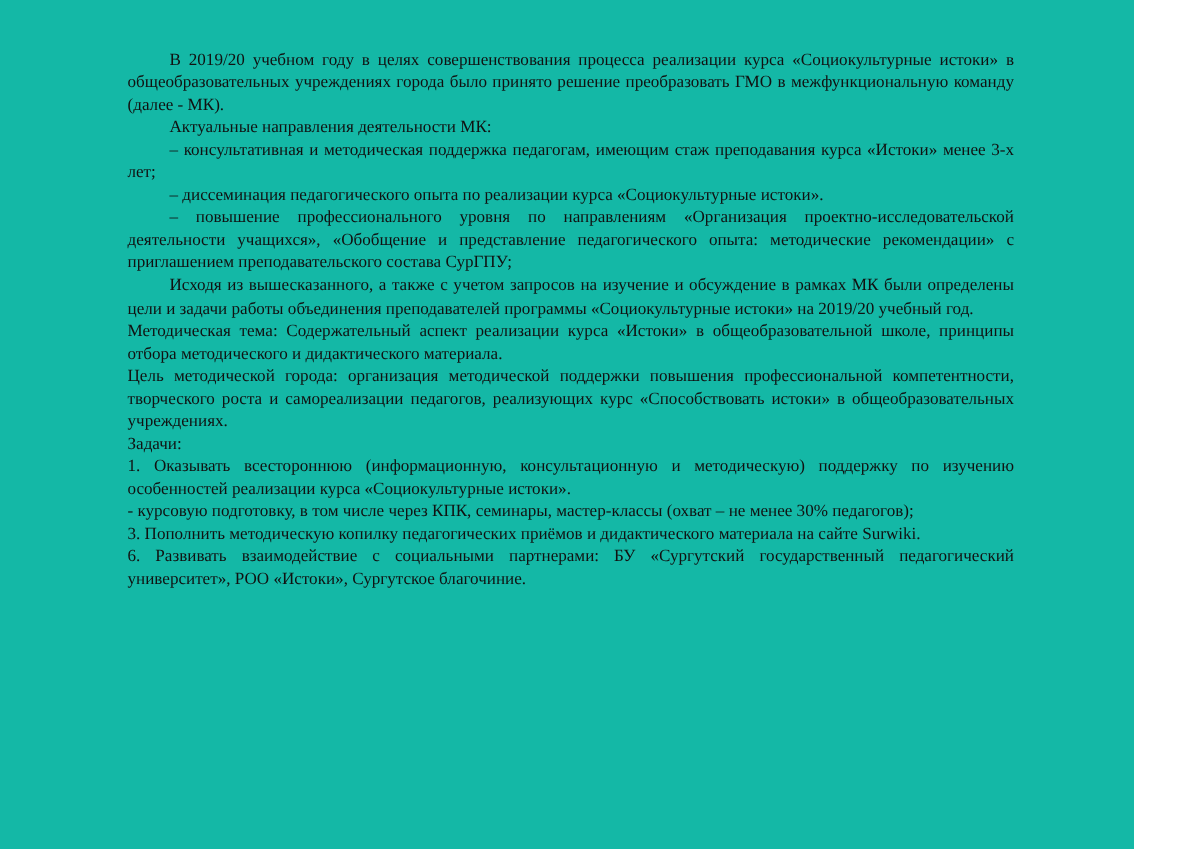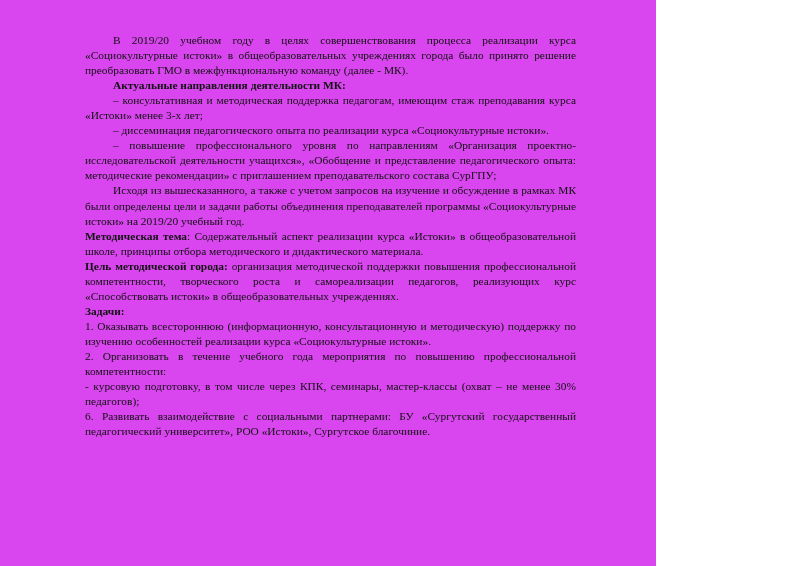--- a/index.html
+++ b/index.html
@@ -9,25 +9,25 @@
   }
   body {
     width: 800px;
     height: 566px;
     overflow: hidden;
     font-family: "Liberation Serif", "DejaVu Serif", serif;
     color: #111111;
     -webkit-font-smoothing: antialiased;
   }
   .page {
-    width: 656px;
+    width: 756px;
     height: 566px;
     box-sizing: border-box;
     padding: 33px 80px 0 85px;
-    background: #d946ef;
+    background: #14b8a6;
     position: relative;
   }
   .doc-body {
     font-size: 11.4px;
     line-height: 15.05px;
     text-align: justify;
     text-justify: inter-word;
   }
   p {
     margin: 0;
@@ -45,21 +45,21 @@
   .dash-item {
     text-indent: 28px;
   }
   .num-item {
     text-indent: 0;
   }
   .sub-item {
     text-indent: 0;
   }
   b, .b {
-    font-weight: bold;
+    font-weight: normal;
   }
 </style>
 </head>
 <body>
 
 <div class="page">
   <div class="doc-body">
 
     <p class="para">В 2019/20 учебном году в целях совершенствования процесса реализации курса «Социокультурные истоки» в общеобразовательных учреждениях города было принято решение преобразовать ГМО в межфункциональную команду (далее - МК).</p>
 
@@ -74,24 +74,24 @@
     <p class="para">Исходя из вышесказанного, а также с учетом запросов на изучение и обсуждение в рамках МК были определены цели и задачи работы объединения преподавателей программы «Социокультурные истоки» на 2019/20 учебный год.</p>
 
     <p class="flush"><b class="b">Методическая тема</b><span>: Содержательный аспект реализации курса «Истоки» в общеобразовательной школе, принципы отбора методического и дидактического материала.</span></p>
 
     <p class="flush"><b class="b">Цель методической города:</b><span> организация методической поддержки повышения профессиональной компетентности, творческого роста и самореализации педагогов, реализующих курс «Способствовать истоки» в общеобразовательных учреждениях.</span></p>
 
     <p class="flush"><b class="b">Задачи:</b></p>
 
     <p class="num-item">1. Оказывать всестороннюю (информационную, консультационную и методическую) поддержку по изучению особенностей реализации курса «Социокультурные истоки».</p>
 
-    <p class="num-item">2. Организовать в течение учебного года мероприятия по повышению профессиональной компетентности:</p>
 
     <p class="sub-item">- курсовую подготовку, в том числе через КПК, семинары, мастер-классы (охват – не менее 30% педагогов);</p>
 
 
+    <p class="num-item">3. Пополнить методическую копилку педагогических приёмов и дидактического материала на сайте Surwiki.</p>
 
 
 
     <p class="num-item">6. Развивать взаимодействие с социальными партнерами: БУ «Сургутский государственный педагогический университет», РОО «Истоки», Сургутское благочиние.</p>
 
   </div>
 </div>
 
 </body></html>

